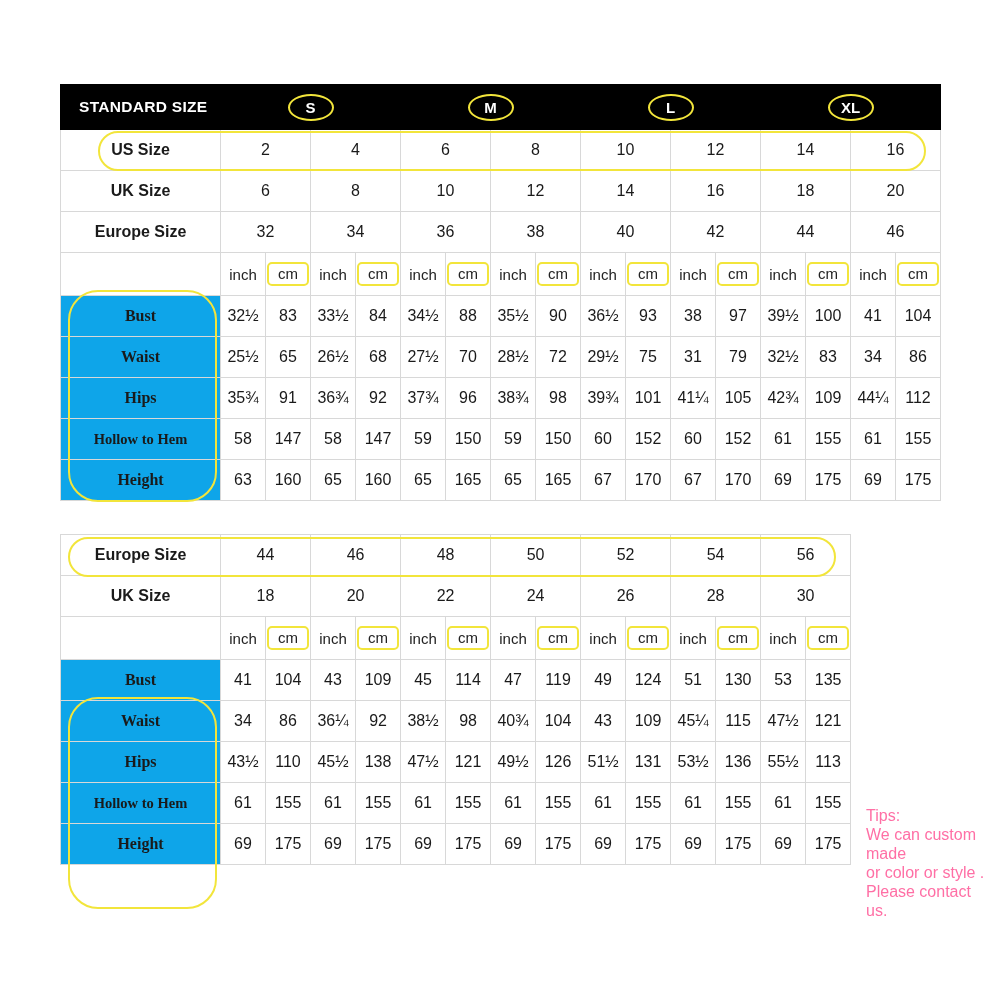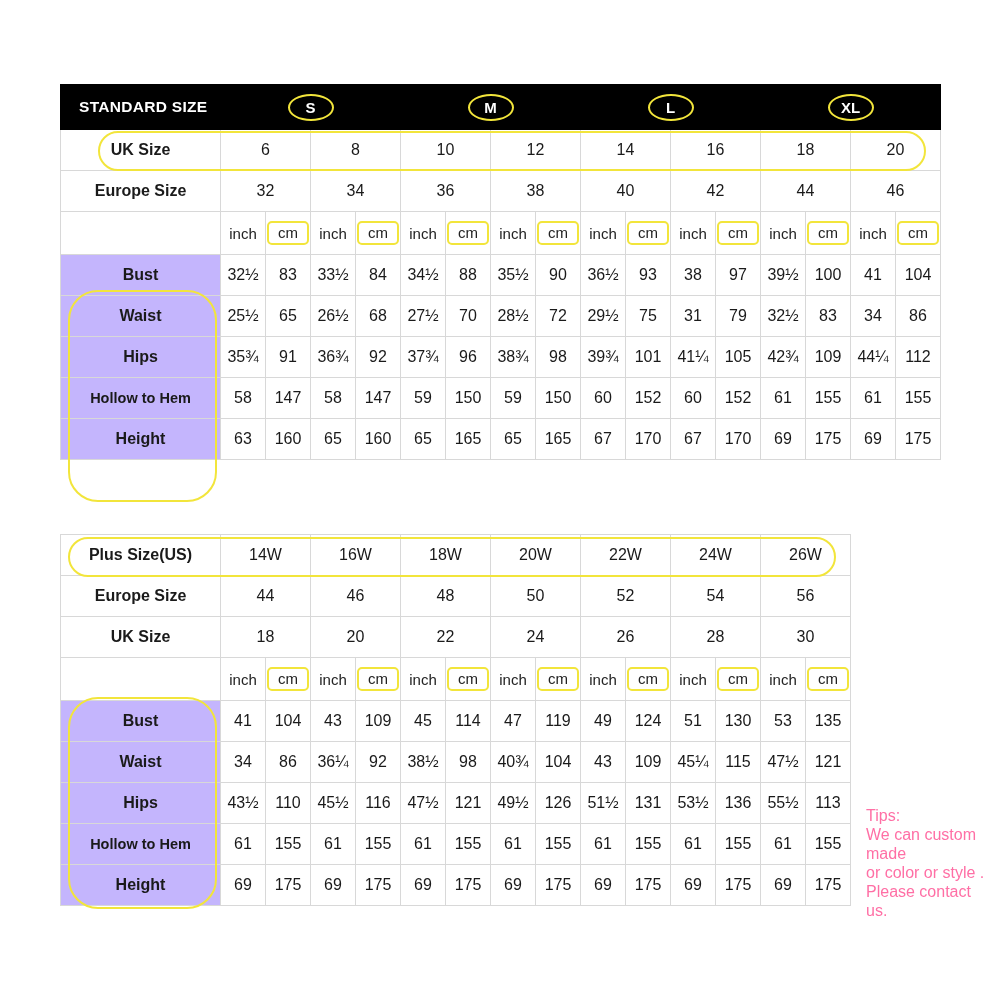--- a/index.html
+++ b/index.html
@@ -75,21 +75,21 @@
   }
   .size-oval.sm { min-width: 30px; }
 
   
   td.rowlabel {
     text-align: center;
     font-size: 15.5px;
     color: #111;
     font-weight: bold;
   }
-  .grey-col td.rowlabel { background: #c4b5fd; }
+  .grey-col td.rowlabel { background: #0ea5e9; font-family: Liberation Serif, serif; }
 
   
   tr.units td {
     font-size: 15px;
     color: #222;
     height: 42px;
     margin-left: 24px;
   }
   .cm-box {
     display: inline-block;
@@ -161,20 +161,31 @@
           <span class="size-oval sm">M</span>
         </td>
         <td colspan="4">
           <span class="size-oval sm">L</span>
         </td>
         <td colspan="4">
           <span class="size-oval sm">XL</span>
         </td>
       </tr>
 
+      <tr>
+        <td class="rowlabel">US Size</td>
+        <td colspan="2" class="num">2</td>
+        <td colspan="2" class="num">4</td>
+        <td colspan="2" class="num">6</td>
+        <td colspan="2" class="num">8</td>
+        <td colspan="2" class="num">10</td>
+        <td colspan="2" class="num">12</td>
+        <td colspan="2" class="num">14</td>
+        <td colspan="2" class="num">16</td>
+      </tr>
 
       <tr>
         <td class="rowlabel">UK Size</td>
         <td colspan="2" class="num">6</td>
         <td colspan="2" class="num">8</td>
         <td colspan="2" class="num">10</td>
         <td colspan="2" class="num">12</td>
         <td colspan="2" class="num">14</td>
         <td colspan="2" class="num">16</td>
         <td colspan="2" class="num">18</td>
@@ -333,30 +344,20 @@
           <col style="width:45px">
         <col style="width:45px">
           <col style="width:45px">
         <col style="width:45px">
           <col style="width:45px">
         <col style="width:45px">
           <col style="width:45px">
       </colgroup>
 
       <tbody>
-          <tr>
-        <td class="rowlabel">Plus Size(US)</td>
-        <td colspan="2" class="num">14W</td>
-        <td colspan="2" class="num">16W</td>
-        <td colspan="2" class="num">18W</td>
-        <td colspan="2" class="num">20W</td>
-        <td colspan="2" class="num">22W</td>
-        <td colspan="2" class="num">24W</td>
-        <td colspan="2" class="num">26W</td>
-      </tr>
 
       <tr>
         <td class="rowlabel">Europe Size</td>
         <td colspan="2" class="num">44</td>
         <td colspan="2" class="num">46</td>
         <td colspan="2" class="num">48</td>
         <td colspan="2" class="num">50</td>
         <td colspan="2" class="num">52</td>
         <td colspan="2" class="num">54</td>
         <td colspan="2" class="num">56</td>
@@ -425,21 +426,21 @@
         <td class="numsm">115</td>
         <td class="numsm">47½</td>
         <td class="numsm">121</td>
       </tr>
 
       <tr class="grey-col">
         <td class="rowlabel">Hips</td>
         <td class="numsm">43½</td>
         <td class="numsm">110</td>
         <td class="numsm">45½</td>
-        <td class="numsm">116</td>
+        <td class="numsm">138</td>
         <td class="numsm">47½</td>
         <td class="numsm">121</td>
         <td class="numsm">49½</td>
         <td class="numsm">126</td>
         <td class="numsm">51½</td>
         <td class="numsm">131</td>
         <td class="numsm">53½</td>
         <td class="numsm">136</td>
         <td class="numsm">55½</td>
         <td class="numsm">113</td>

